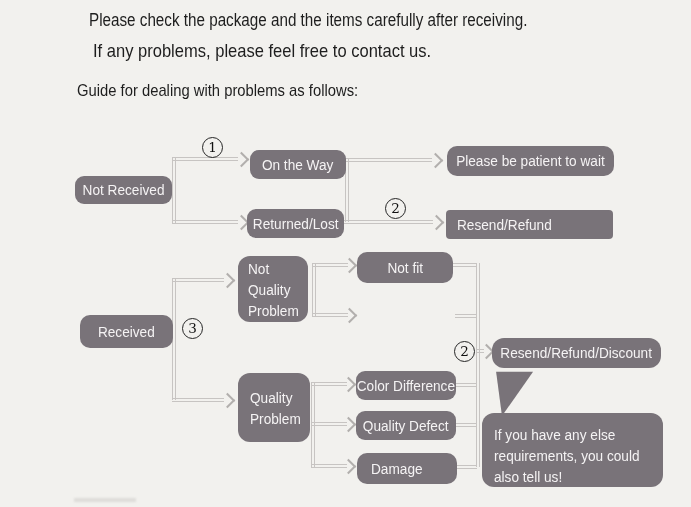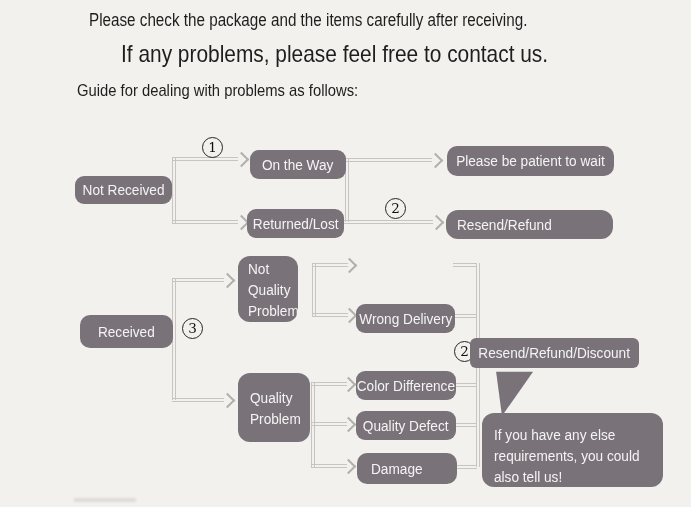--- a/index.html
+++ b/index.html
@@ -13,21 +13,21 @@
   html,body{margin:0;padding:0;}
   body{background:#ffffff;font-family:"Liberation Sans","DejaVu Sans",sans-serif;}
   .stage{
     position:relative;width:691px;height:507px;background:var(--bg);
     overflow:hidden;
   }
   
   .intro-line{position:absolute;color:var(--ink);white-space:nowrap;text-align:center;}
   .intro-line > span{display:inline-block;transform:scaleX(0.87);transform-origin:0 50%;}
   .intro-1{left:89px;top:10px;font-size:17.5px;}
-  .intro-2{left:93px;top:40px;font-size:24px;margin-left:28px;}
+  .intro-2{left:93px;top:40px;font-size:19px;}
   .intro-h{left:77px;top:81px;font-size:17px;}
   
   .node{
     position:absolute;background:var(--box);color:var(--boxtext);
     display:flex;align-items:center;justify-content:center;
     font-size:15.5px;white-space:nowrap;
   }
   .node > span{display:inline-block;transform:scaleX(0.88);transform-origin:center;}
   .node.left{justify-content:flex-start;}
   .node.left > span{transform-origin:0 50%;}
@@ -123,49 +123,49 @@
     </div>
   <div class="node" style="left:75px;top:176px;width:97px;height:28px;border-radius:9px;">
       <span>Not Received</span>
     </div>
   <div class="node" style="left:247px;top:209px;width:97px;height:29px;border-radius:9px;">
       <span>Returned/Lost</span>
     </div>
   <div class="node" style="left:447px;top:146px;width:167px;height:30px;border-radius:10px;">
       <span>Please be patient to wait</span>
     </div>
-  <div class="node left" style="left:446px;top:210px;width:167px;height:29px;border-radius:12px;padding-left:11px;box-sizing:border-box;">
+  <div class="node left" style="left:446px;top:210px;width:167px;height:29px;border-radius:4px;padding-left:11px;box-sizing:border-box;">
       <span>Resend/Refund</span>
     </div>
 
   <div class="node" style="left:80px;top:315px;width:93px;height:33px;border-radius:10px;">
       <span>Received</span>
     </div>
-  <div class="node left multi" style="left:238px;top:256px;width:60px;height:66px;border-radius:12px;padding-left:10px;box-sizing:border-box;">
+  <div class="node left multi" style="left:238px;top:256px;width:70px;height:66px;border-radius:12px;padding-left:10px;box-sizing:border-box;">
       <span>Not
 Quality
 Problem</span>
     </div>
-  <div class="node" style="left:356px;top:304px;width:99px;height:29px;border-radius:9px;">
-      <span>Wrong Delivery</span>
+  <div class="node" style="left:357px;top:252px;width:96px;height:31px;border-radius:10px;">
+      <span>Not fit</span>
     </div>
   <div class="node left multi" style="left:238px;top:373px;width:72px;height:69px;border-radius:12px;padding-left:12px;box-sizing:border-box;">
       <span>Quality
 Problem</span>
     </div>
   <div class="node" style="left:356px;top:371px;width:100px;height:29px;border-radius:9px;">
       <span>Color Difference</span>
     </div>
   <div class="node" style="left:356px;top:411px;width:100px;height:29px;border-radius:9px;">
       <span>Quality Defect</span>
     </div>
   <div class="node left" style="left:357px;top:453px;width:100px;height:31px;border-radius:10px;padding-left:14px;box-sizing:border-box;">
       <span>Damage</span>
     </div>
-  <div class="node" style="left:470px;top:338px;width:169px;height:30px;border-radius:6px;">
+  <div class="node" style="left:492px;top:338px;width:169px;height:30px;border-radius:12px;">
       <span>Resend/Refund/Discount</span>
     </div>
 
   <div class="tail"></div>
   <div class="bubble">
       <span>If you have any else
 requirements, you could
 also tell us!</span>
     </div>
 

